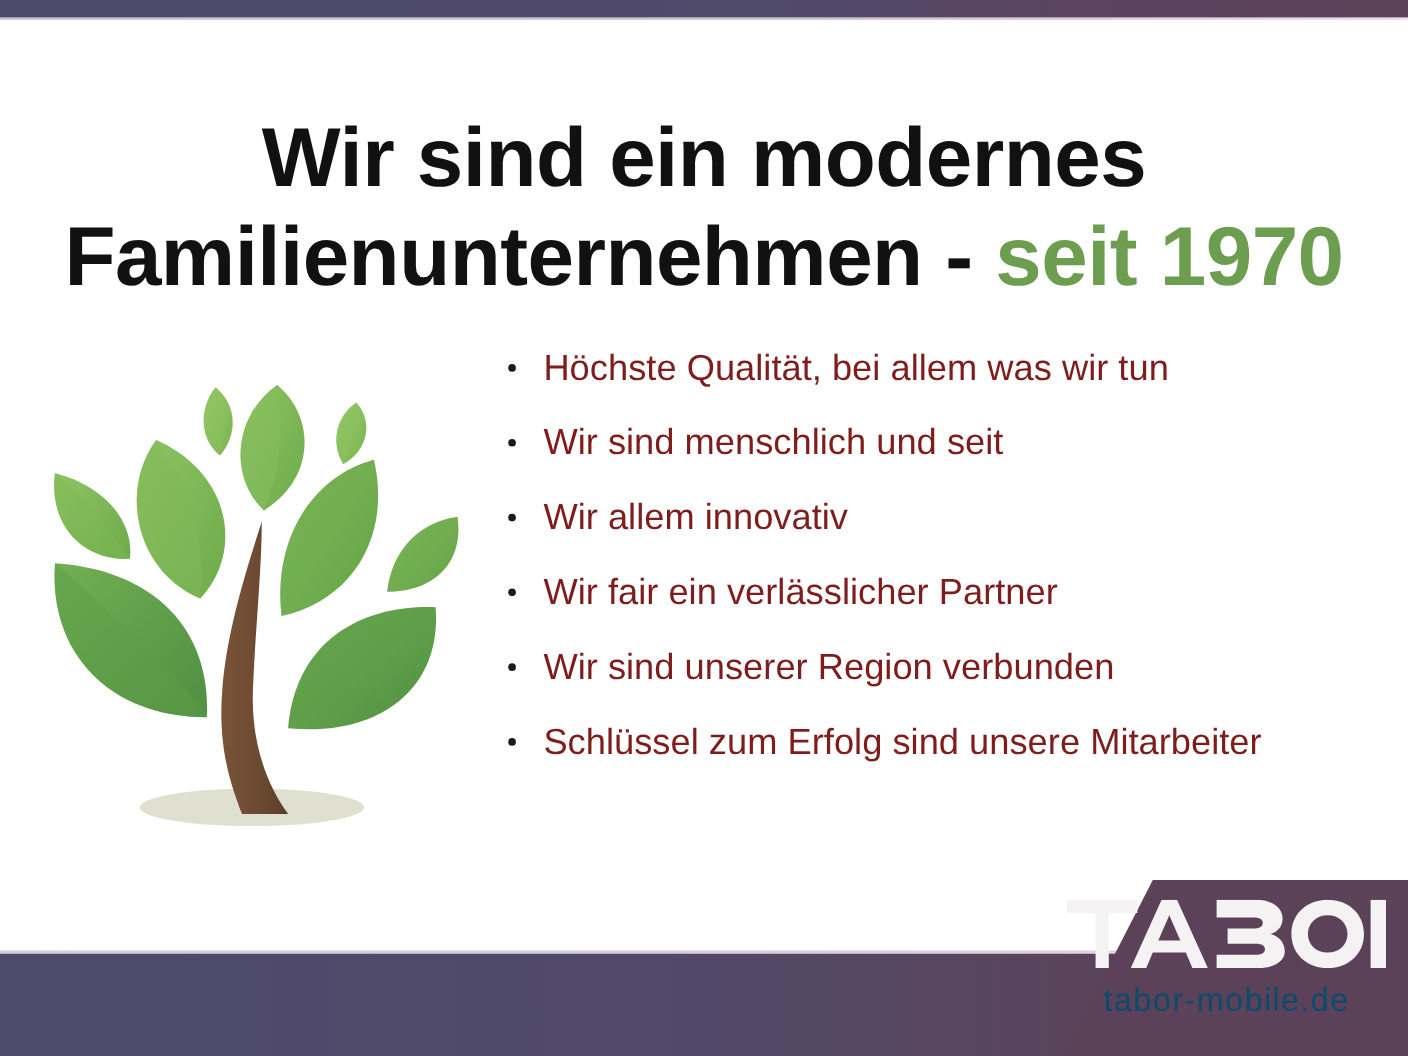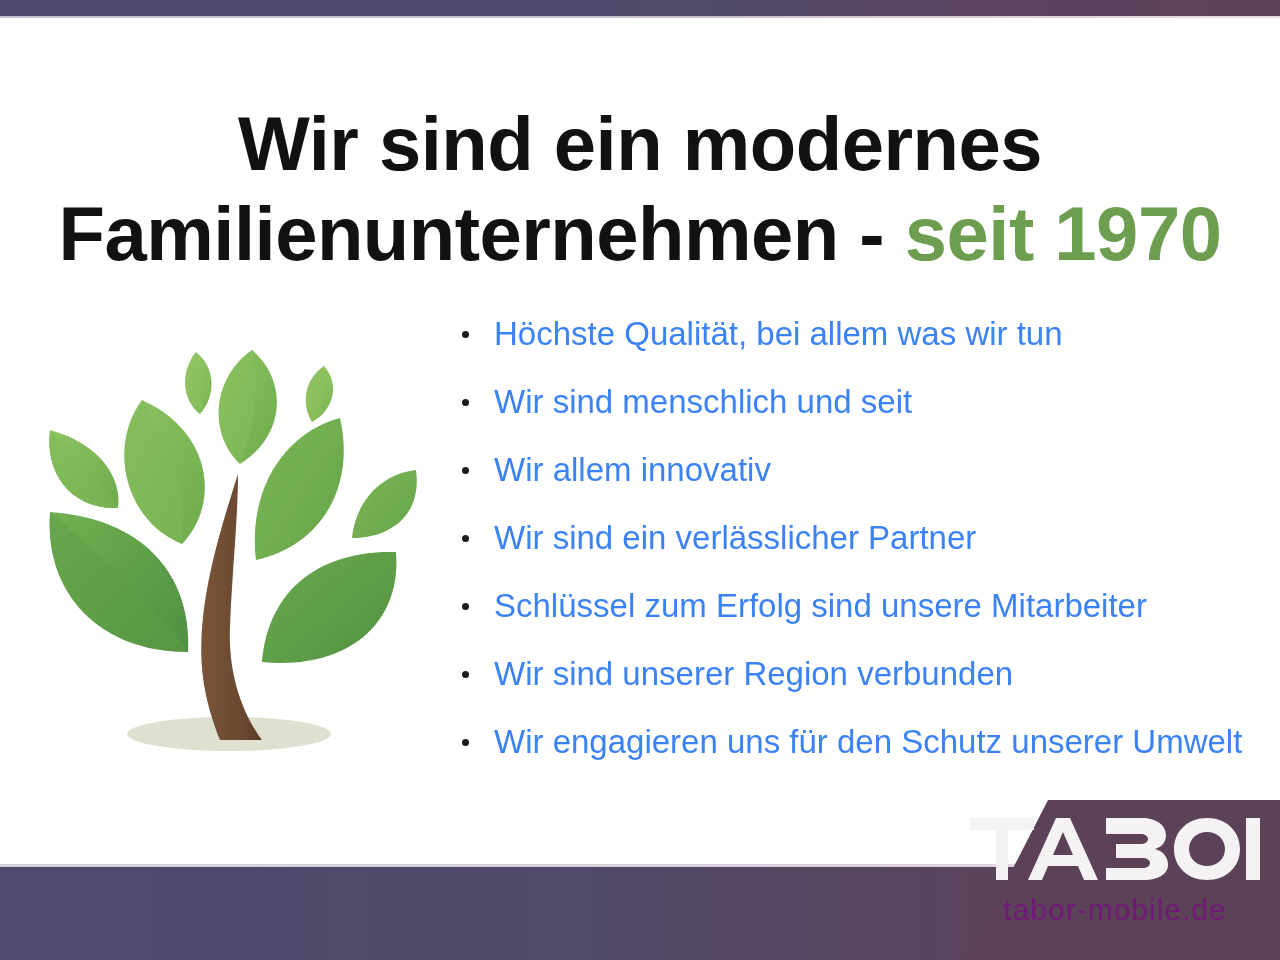--- a/index.html
+++ b/index.html
@@ -73,21 +73,21 @@
     padding: 0;
     list-style: none;
   }
   .bullet-item {
     position: relative;
     height: 68px;
     line-height: 68px;
     padding-left: 36px;
     font-family: "Liberation Sans Narrow", "Liberation Sans", sans-serif;
     font-size: 33px;
-    color: #3b82f6;
+    color: #7f1d1d;
     white-space: nowrap;
   }
   .bullet-dot {
     position: absolute;
     left: 4px;
     top: 50%;
     width: 7px;
     height: 7px;
     margin-top: -3px;
     border-radius: 50%;
@@ -149,21 +149,21 @@
   }
   .logo-tagline {
     position: absolute;
     left: 970px;
     top: 893px;
     width: 290px;
     text-align: center;
     font-family: "Liberation Sans Narrow", "Liberation Sans", sans-serif;
     font-size: 30px;
     letter-spacing: 1px;
-    color: #701a75;
+    color: #0c4a6e;
     white-space: nowrap;
   }
 </style>
 </head>
 <body>
 
 <div class="slide">
 
   <div class="top-bar"></div>
   <div class="top-bar-hairline"></div>
@@ -258,33 +258,29 @@
     <li class="bullet-item">
       <span class="bullet-dot"></span>
       <span>Wir sind menschlich und seit</span>
     </li>
     <li class="bullet-item">
       <span class="bullet-dot"></span>
       <span>Wir allem innovativ</span>
     </li>
     <li class="bullet-item">
       <span class="bullet-dot"></span>
-      <span>Wir sind ein verlässlicher Partner</span>
+      <span>Wir fair ein verlässlicher Partner</span>
+    </li>
+    <li class="bullet-item">
+      <span class="bullet-dot"></span>
+      <span>Wir sind unserer Region verbunden</span>
     </li>
     <li class="bullet-item">
       <span class="bullet-dot"></span>
       <span>Schlüssel zum Erfolg sind unsere Mitarbeiter</span>
-    </li>
-    <li class="bullet-item">
-      <span class="bullet-dot"></span>
-      <span>Wir sind unserer Region verbunden</span>
-    </li>
-    <li class="bullet-item">
-      <span class="bullet-dot"></span>
-      <span>Wir engagieren uns für den Schutz unserer Umwelt</span>
     </li>
   </ul>
 
   <div class="bottom-hairline"></div>
   <div class="bottom-bar"></div>
 
   <div class="logo-banner"></div>
   <div class="logo-mark">
     <svg viewBox="0 0 290 62" xmlns="http://www.w3.org/2000/svg" aria-hidden="true">
       <g fill="#f5f2f4">

